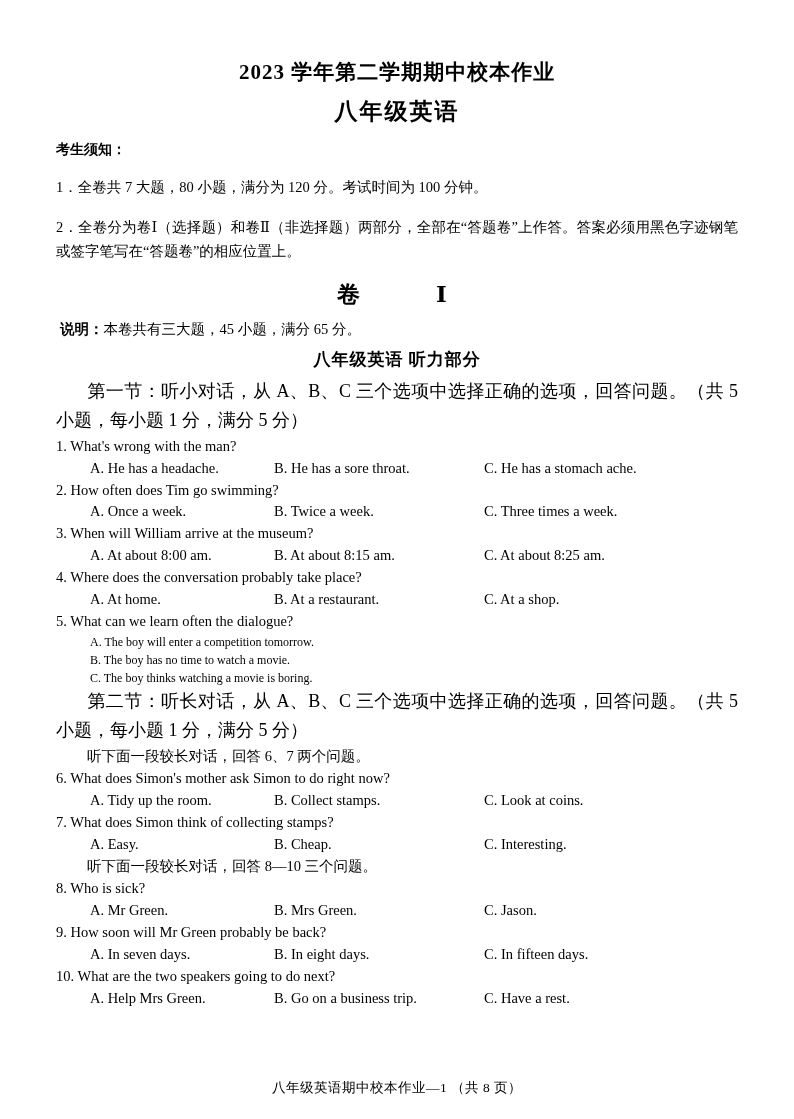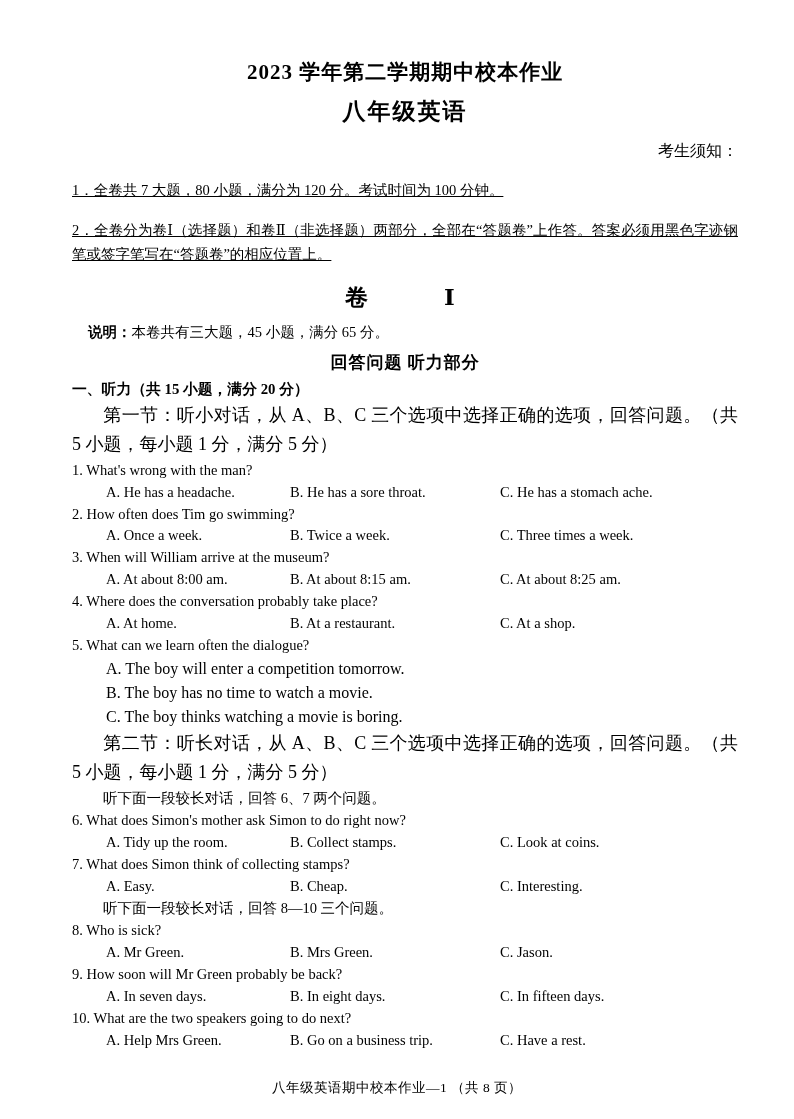--- a/index.html
+++ b/index.html
@@ -12,65 +12,63 @@
     height: 1119px;
     font-family: "Liberation Serif", "DejaVu Serif", serif;
     color: #000000;
     position: relative;
     overflow: hidden;
   }
   .page {
     width: 794px;
     height: 1119px;
     box-sizing: border-box;
-    padding: 46px 56px 20px 72px;
+    padding: 46px 56px 20px 56px;
     position: relative;
   }
   .title-main {
     text-align: center;
     font-size: 21px;
     font-weight: bold;
     letter-spacing: 1px;
     margin: 12px 0 2px 0;
     font-family: "Liberation Serif", "DejaVu Serif", serif;
   }
   .title-sub {
     text-align: center;
     font-size: 23px;
     font-weight: bold;
     letter-spacing: 2px;
     margin: 10px 0 14px 0;
   }
   .notice-head {
-    font-size: 16px;
-    font-weight: normal;
+    font-size: 14px;
+    font-weight: bold;
     margin: 4px 0 3px 0;
-    text-align: right;
   }
   .para {
     font-size: 14.5px;
     line-height: 1.62;
     margin: 17px 0 2px 0;
     text-align: justify;
-    text-decoration: underline;
   }
   .para.indent2 {
     text-indent: 0;
   }
   .section-juan {
     text-align: center;
     font-size: 23px;
     font-weight: bold;
     letter-spacing: 10px;
     margin: 16px 0 8px 0;
   }
   .explain {
     font-size: 14.5px;
     line-height: 1.6;
-    margin: 0 0 4px 16px;
+    margin: 0 0 4px 4px;
   }
   .explain b { font-weight: bold; }
   .part-title {
     text-align: center;
     font-size: 17px;
     font-weight: bold;
     margin: 6px 0 6px 0;
     letter-spacing: 1px;
   }
   .big-head {
@@ -102,21 +100,21 @@
     height: 21px;
   }
   .opts span.o {
     position: absolute;
     white-space: nowrap;
   }
   .opts span.oa { left: 34px; }
   .opts span.ob { left: 218px; }
   .opts span.oc { left: 400px; margin-left: 28px; }
   .opts-stack {
-    font-size: 16px;
+    font-size: 12px;
     line-height: 1.5;
     margin: 0;
     padding-left: 34px;
   }
   .listen-note {
     font-size: 14.5px;
     line-height: 1.55;
     margin: 0;
     padding-left: 31px;
   }
@@ -138,22 +136,21 @@
   <div class="title-main">2023 学年第二学期期中校本作业</div>
   <div class="title-sub">八年级英语</div>
 
   <div class="notice-head">考生须知：</div>
   <div class="para">1．全卷共 7 大题，80 小题，满分为 120 分。考试时间为 100 分钟。</div>
   <div class="para indent2">2．全卷分为卷Ⅰ（选择题）和卷Ⅱ（非选择题）两部分，全部在“答题卷”上作答。答案必须用黑色字迹钢笔或签字笔写在“答题卷”的相应位置上。</div>
 
   <div class="section-juan">卷　　Ⅰ</div>
   <div class="explain"><b>说明：</b><span>本卷共有三大题，45 小题，满分 65 分。</span></div>
 
-  <div class="part-title">回答问题  听力部分</div>
-  <div class="big-head">一、听力（共 15 小题，满分 20 分）</div>
+  <div class="part-title">八年级英语  听力部分</div>
 
   <div class="sect-note"><span class="ind"></span><span>第一节：听小对话，从 A、B、C 三个选项中选择正确的选项，回答问题。（共 5 小题，每小题 1 分，满分 5 分）</span></div>
 
   <div class="q"><span>1.</span> <span>What's wrong with the man?</span></div>
   <div class="opts">
     <span class="o oa">A. He has a headache.</span>
     <span class="o ob">B. He has a sore throat.</span>
     <span class="o oc">C. He has a stomach ache.</span>
   </div>
 

